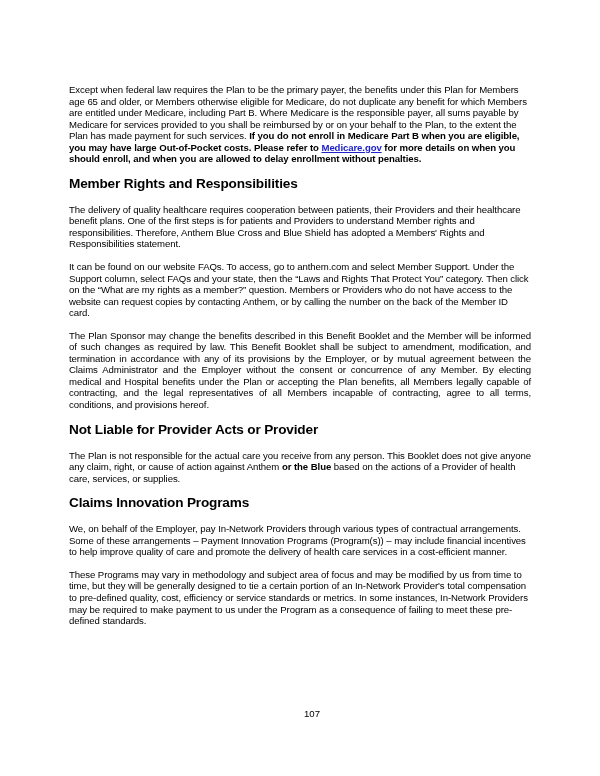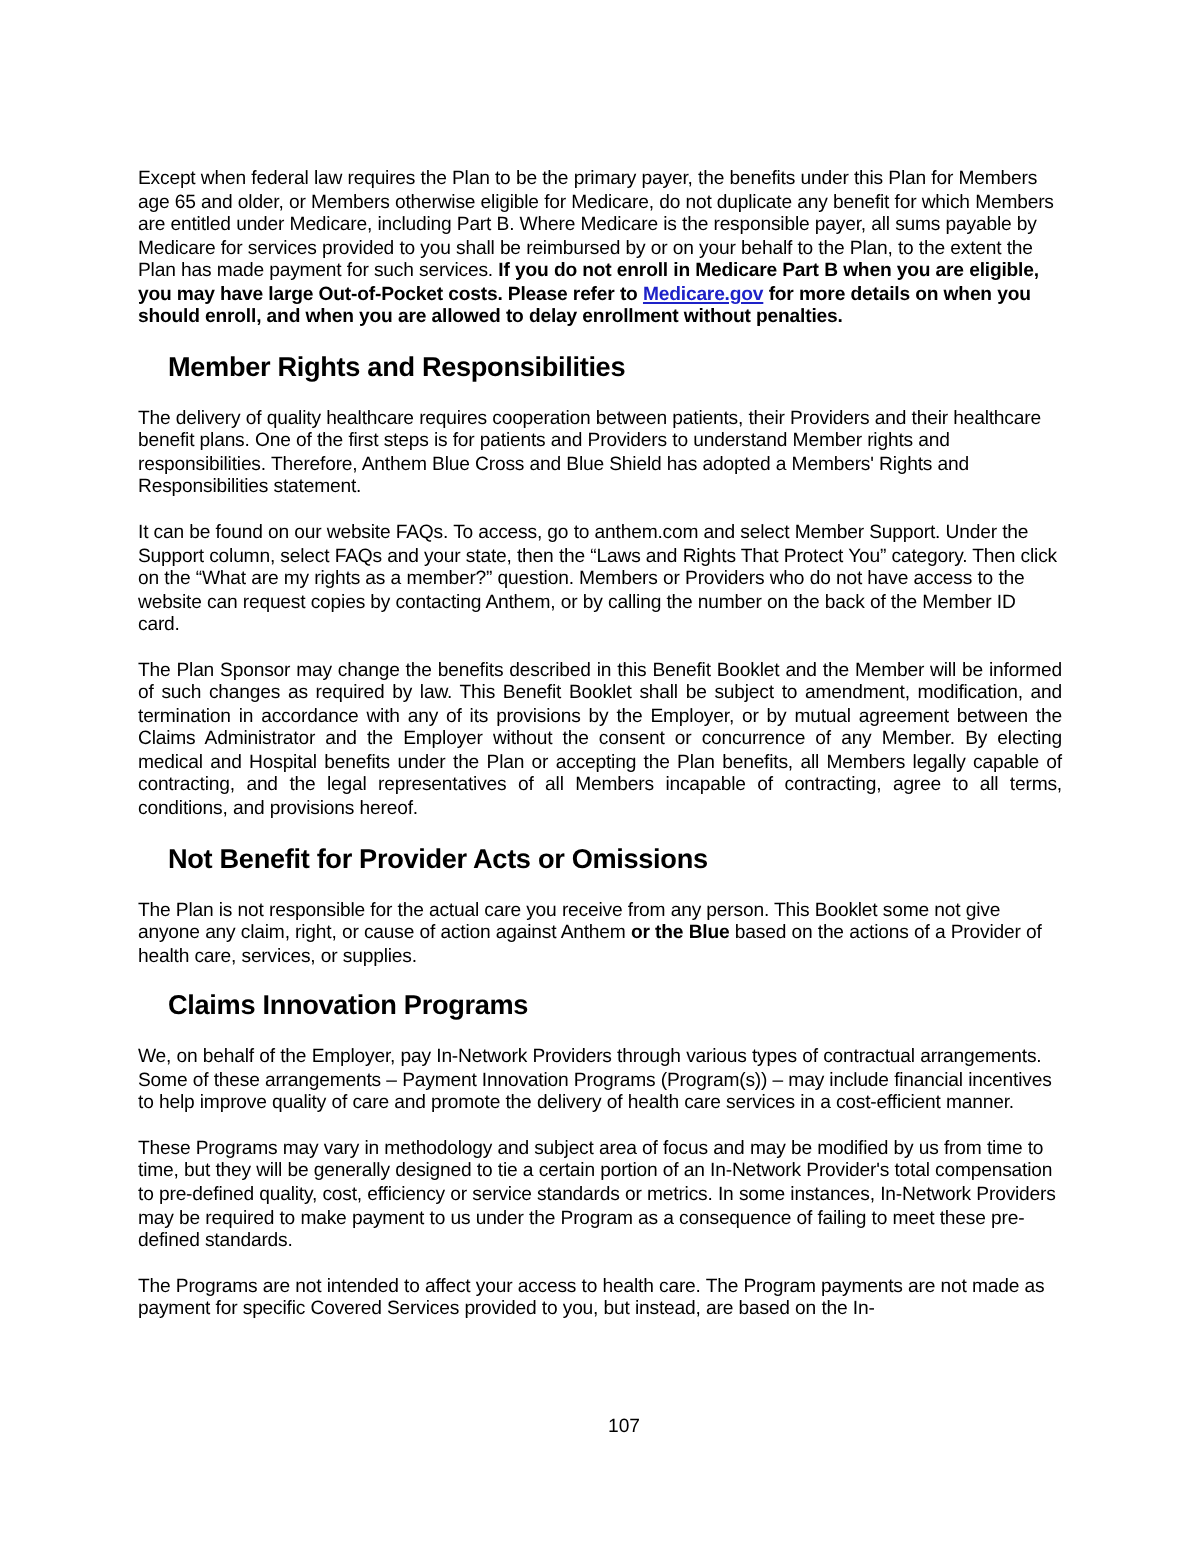--- a/index.html
+++ b/index.html
@@ -35,21 +35,21 @@
     word-spacing: 0.01em;
   }
   p.body.justified {
     text-align: justify;
     text-justify: inter-word;
   }
   h2.heading {
     font-size: 13.6px;
     font-weight: bold;
     line-height: 16px;
-    margin: 9px 0 12px 15px;
+    margin: 9px 0 12px 0;
     letter-spacing: -0.012em;
   }
   .b { font-weight: bold; }
   a.link {
     color: #1e22c8;
     text-decoration: underline;
     font-weight: bold;
   }
   .page-number {
     position: absolute;
@@ -65,21 +65,20 @@
 </head>
 <body>
 
 <div class="page">
   <div class="content" id="doc-body">
       <p class="body"><span>Except when federal law requires the Plan to be the primary payer, the benefits under this Plan for Members age 65 and older, or Members otherwise eligible for Medicare, do not duplicate any benefit for which Members are entitled under Medicare, including Part B.  Where Medicare is the responsible payer, all sums payable by Medicare for services provided to you shall be reimbursed by or on your behalf to the Plan, to the extent the Plan has made payment for such services.  </span><span class="b">If you do not enroll in Medicare Part B when you are eligible, you may have large Out-of-Pocket costs.  Please refer to </span><a class="link" href="#">Medicare.gov</a><span class="b"> for more details on when you should enroll, and when you are allowed to delay enrollment without penalties.</span></p>
       <h2 class="heading">Member Rights and Responsibilities</h2>
       <p class="body"><span>The delivery of quality healthcare requires cooperation between patients, their Providers and their healthcare benefit plans. One of the first steps is for patients and Providers to understand Member rights and responsibilities. Therefore, Anthem Blue Cross and Blue Shield has adopted a Members' Rights and Responsibilities statement.</span></p>
       <p class="body"><span>It can be found on our website FAQs.  To access, go to anthem.com and select Member Support.  Under the Support column, select FAQs and your state, then the “Laws and Rights That Protect You” category.  Then click on the “What are my rights as a member?” question.  Members or Providers who do not have access to the website can request copies by contacting Anthem, or by calling the number on the back of the Member ID card.</span></p>
       <p class="body justified"><span>The Plan Sponsor may change the benefits described in this Benefit Booklet and the Member will be informed of such changes as required by law.  This Benefit Booklet shall be subject to amendment, modification, and termination in accordance with any of its provisions by the Employer, or by mutual agreement between the Claims Administrator and the Employer without the consent or concurrence of any Member.  By electing medical and Hospital benefits under the Plan or accepting the Plan benefits, all Members legally capable of contracting, and the legal representatives of all Members incapable of contracting, agree to all terms, conditions, and provisions hereof.</span></p>
-      <h2 class="heading">Not Benefit for Provider Acts or Omissions</h2>
-      <p class="body"><span>The Plan is not responsible for the actual care you receive from any person.  This Booklet some not give anyone any claim, right, or cause of action against Anthem </span><span class="b">or the Blue</span><span> based on the actions of a Provider of health care, services, or supplies.</span></p>
+      <h2 class="heading">Not Liable for Provider Acts or Provider</h2>
+      <p class="body"><span>The Plan is not responsible for the actual care you receive from any person.  This Booklet does not give anyone any claim, right, or cause of action against Anthem </span><span class="b">or the Blue</span><span> based on the actions of a Provider of health care, services, or supplies.</span></p>
       <h2 class="heading">Claims Innovation Programs</h2>
       <p class="body"><span>We, on behalf of the Employer, pay In-Network Providers through various types of contractual arrangements.  Some of these arrangements – Payment Innovation Programs (Program(s)) – may include financial incentives to help improve quality of care and promote the delivery of health care services in a cost-efficient manner.</span></p>
       <p class="body"><span>These Programs may vary in methodology and subject area of focus and may be modified by us from time to time, but they will be generally designed to tie a certain portion of an In-Network Provider's total compensation to pre-defined quality, cost, efficiency or service standards or metrics.  In some instances, In-Network Providers may be required to make payment to us under the Program as a consequence of failing to meet these pre-defined standards.</span></p>
-      <p class="body"><span>The Programs are not intended to affect your access to health care.   The Program payments are not made as payment for specific Covered Services provided to you, but instead, are based on the In-</span></p>
     </div>
   <div class="page-number">107</div>
 </div>
 
 </body></html>

